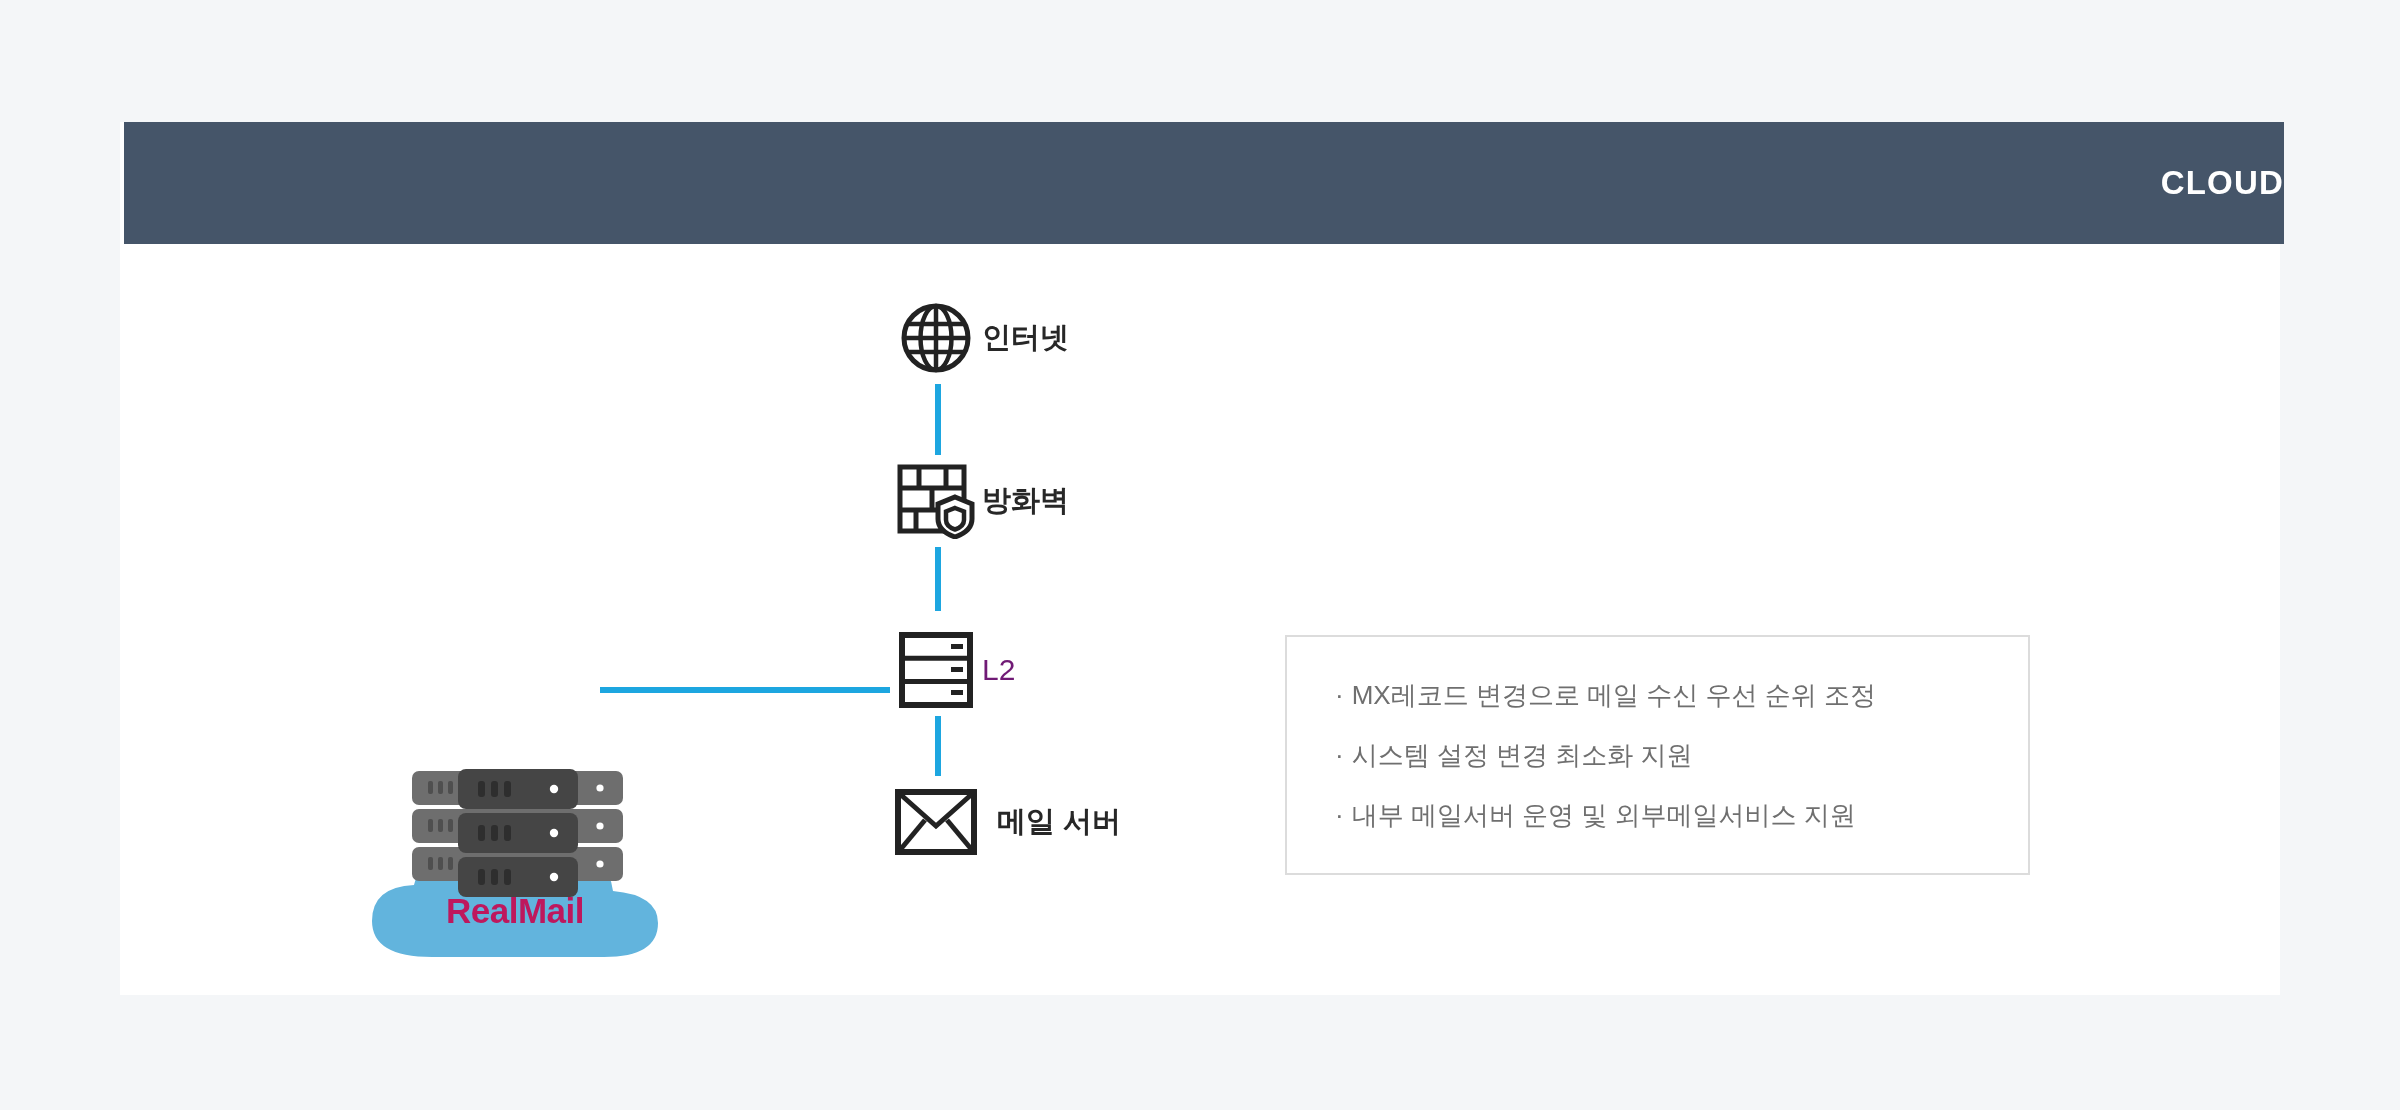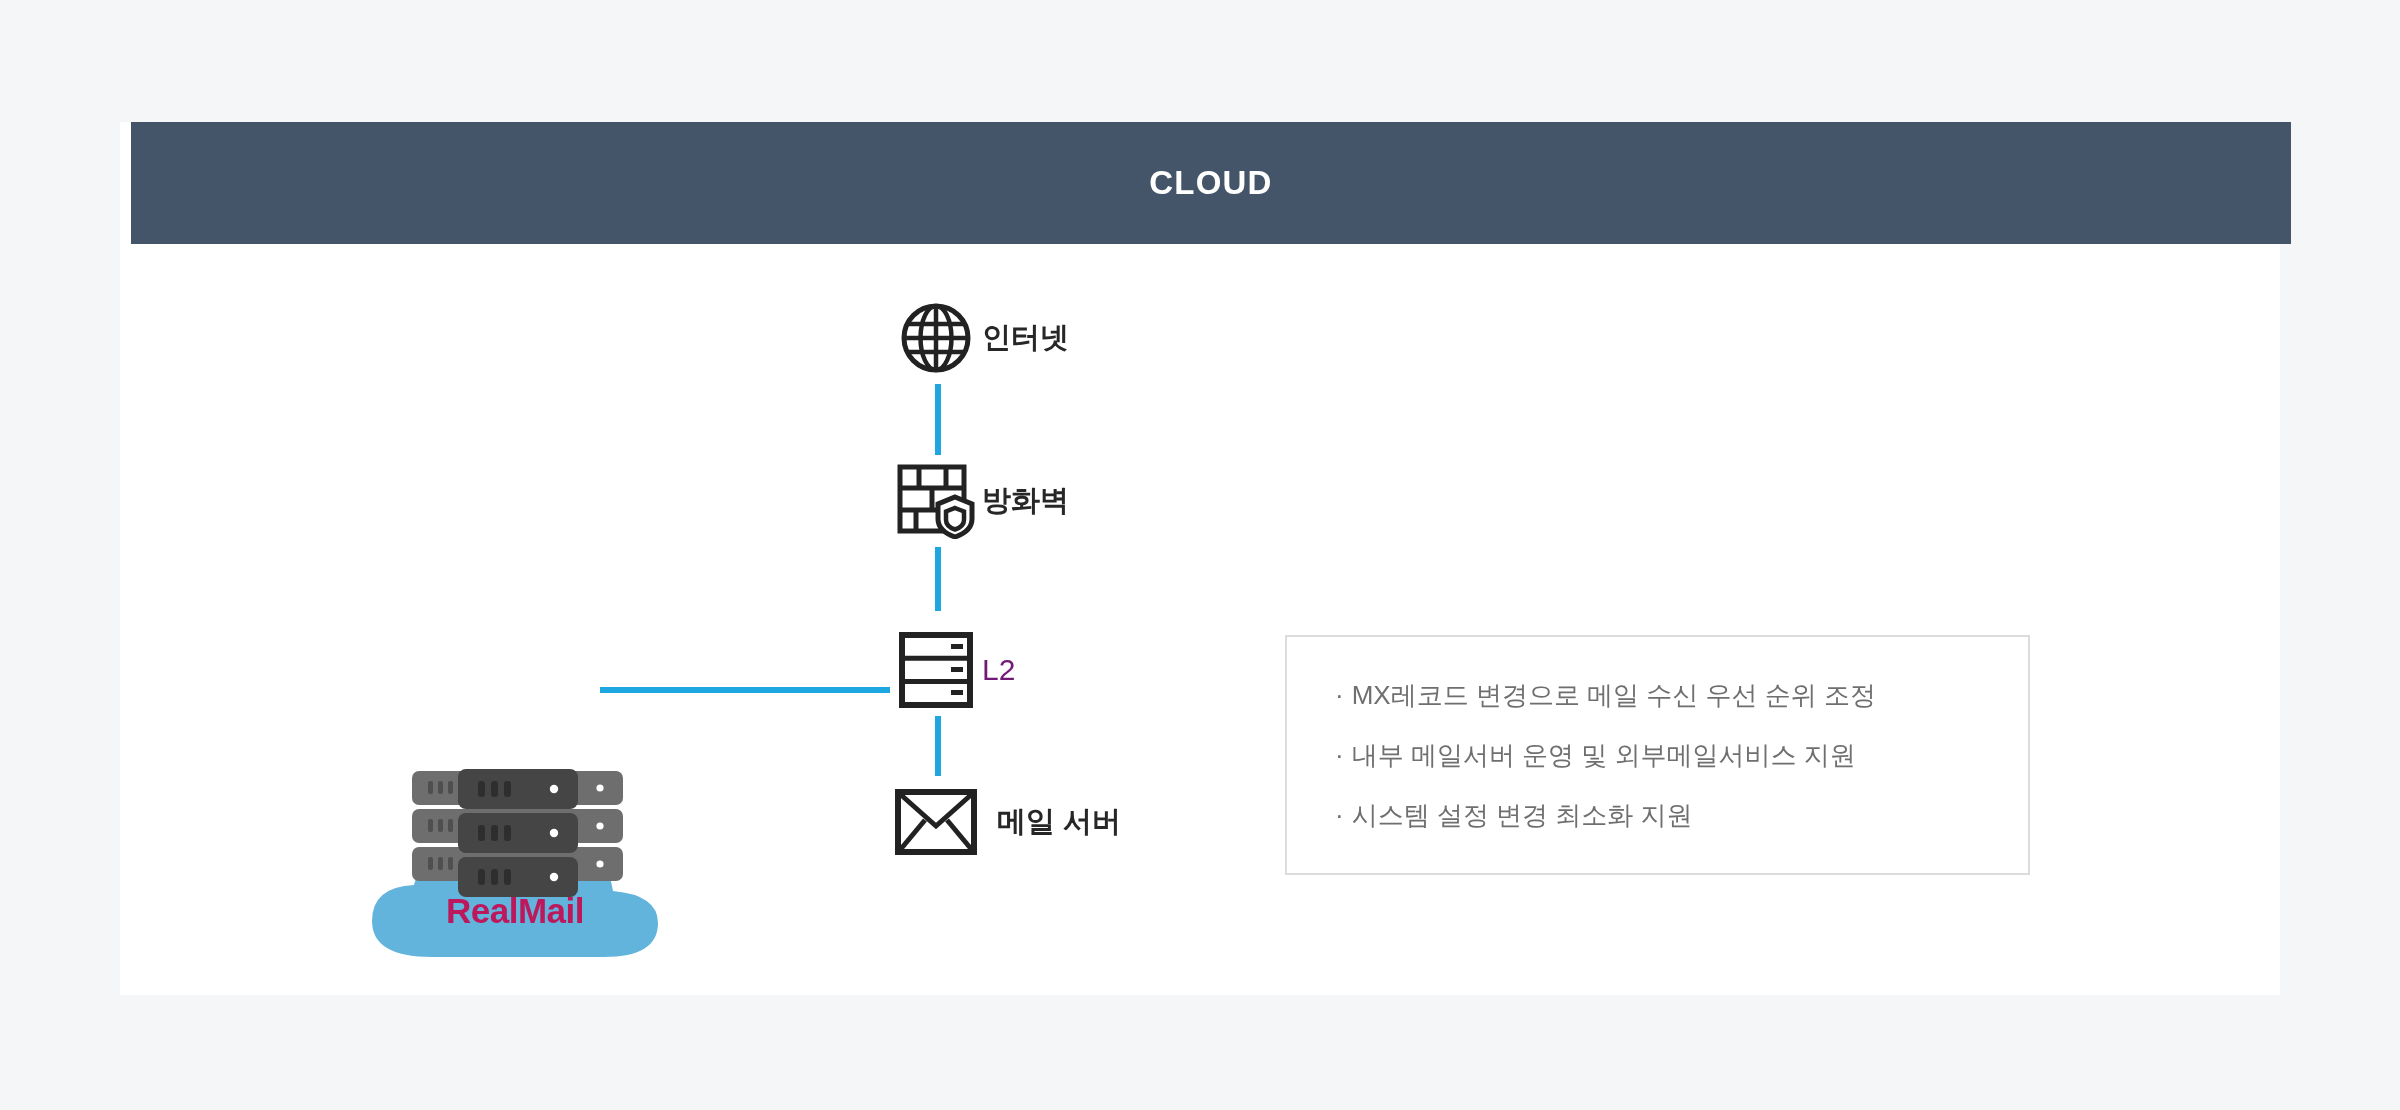--- a/index.html
+++ b/index.html
@@ -21,28 +21,28 @@
     left: 120px;
     top: 122px;
     width: 2160px;
     height: 873px;
     background: #ffffff;
   }
 
   
   #card-header {
     position: absolute;
-    left: 11px;
+    left: 4px;
     top: 0;
     width: 100%;
     height: 122px;
     background: #455569;
     display: flex;
     align-items: center;
-    justify-content: center;
+    justify-content: flex-end;
   }
   #card-header .title {
     color: #ffffff;
     font-size: 33px;
     font-weight: bold;
     letter-spacing: 1.2px;
   }
 
   
   #card-body {
@@ -284,21 +284,21 @@
       </svg>
 
       <div id="realmail-text">RealMail</div>
     </div>
 
     <div id="info-box">
       <div class="info-line">
         <span class="dot">·</span><span>MX레코드 변경으로 메일 수신 우선 순위 조정</span>
       </div>
       <div class="info-line">
+        <span class="dot">·</span><span>시스템 설정 변경 최소화 지원</span>
+      </div>
+      <div class="info-line">
         <span class="dot">·</span><span>내부 메일서버 운영 및 외부메일서비스 지원</span>
-      </div>
-      <div class="info-line">
-        <span class="dot">·</span><span>시스템 설정 변경 최소화 지원</span>
       </div>
     </div>
 
   </div>
 </div>
 
 </body></html>

